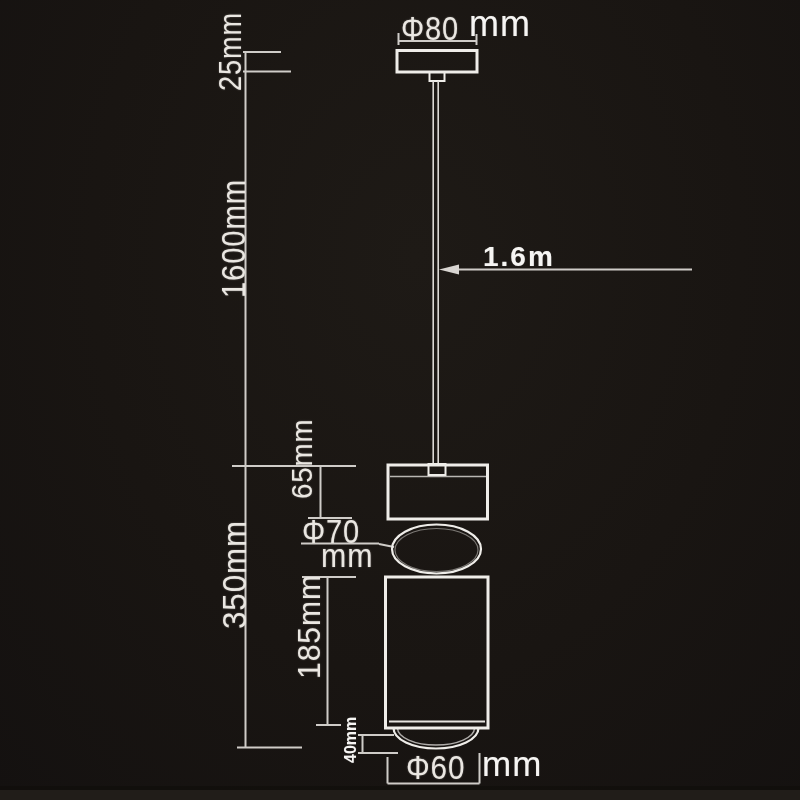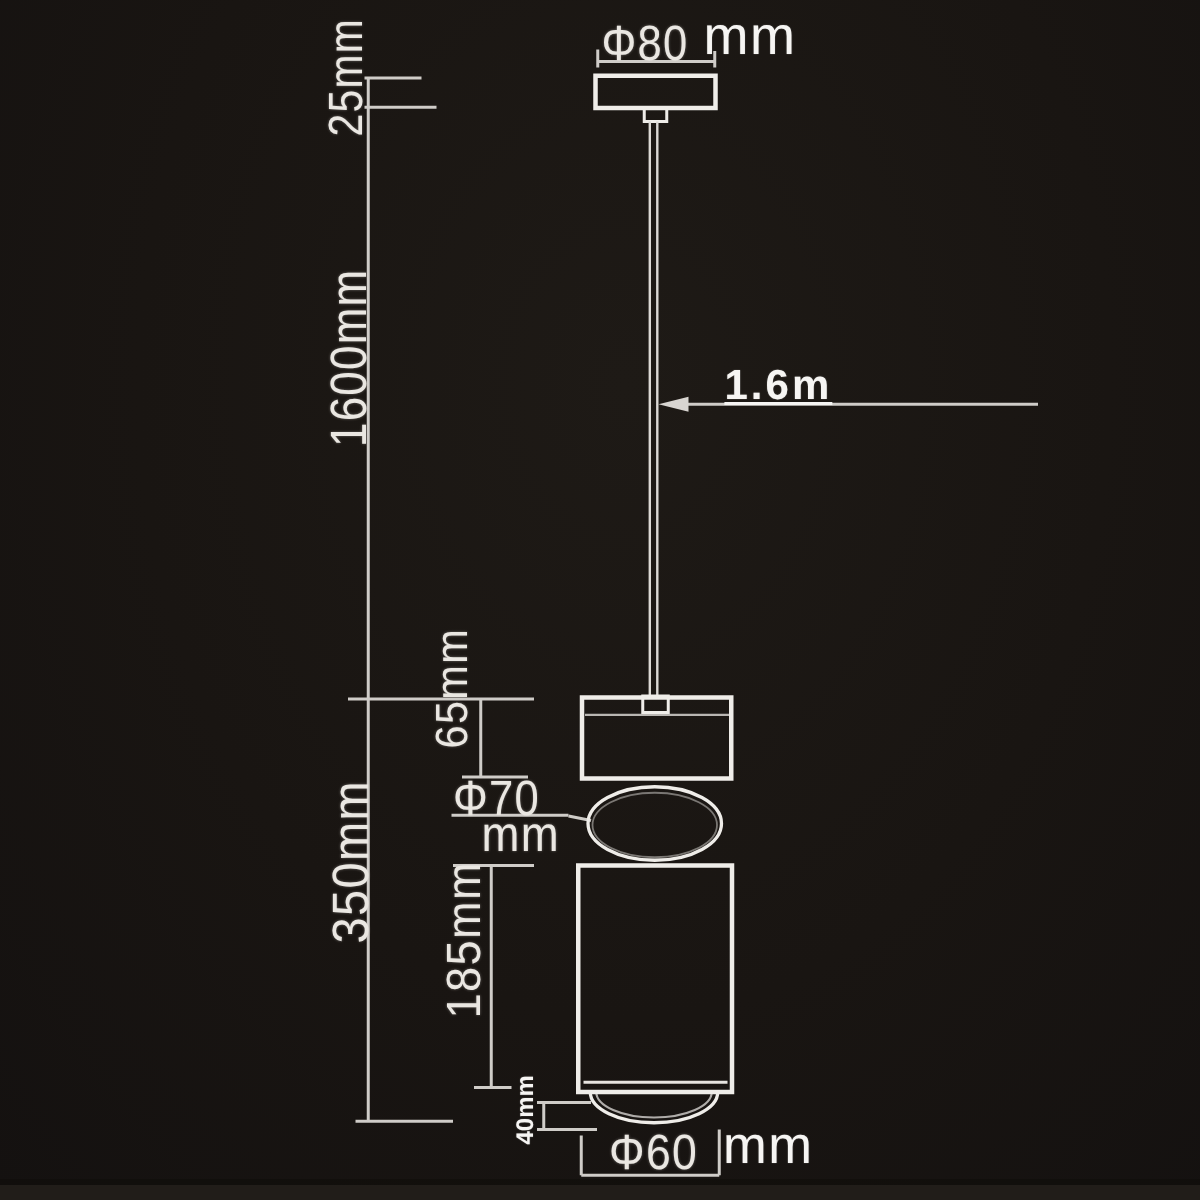--- a/index.html
+++ b/index.html
@@ -91,21 +91,21 @@
 
   <div class="lbl cad vert" style="left:287px;top:499px;font-size:30px;transform:rotate(-90deg) scaleX(0.92);">65mm</div>
 
   <div class="lbl cad vert" style="left:293px;top:679px;font-size:32px;transform:rotate(-90deg) scaleX(0.94);">185mm</div>
 
   <div class="lbl bright bold vert" style="left:343px;top:763px;font-size:16px;transform:rotate(-90deg);">40mm</div>
 
   <div class="lbl cad" style="left:401px;top:12px;font-size:33px;transform:scaleX(0.88);transform-origin:0 0;">Φ80</div>
   <div class="lbl bright" style="left:469px;top:6px;font-size:36px;letter-spacing:1px;">mm</div>
 
-  <div class="lbl bright bold" style="left:483px;top:243px;font-size:28px;letter-spacing:2px;text-decoration:underline;">1.6m</div>
+  <div class="lbl bright bold" style="left:483px;top:243px;font-size:28px;letter-spacing:2px;">1.6m</div>
 
   <div class="lbl cad" style="left:302px;top:515px;font-size:33px;transform:scaleX(0.88);transform-origin:0 0;">Φ70</div>
   <div class="lbl cad" style="left:321px;top:539px;font-size:33px;transform:scaleX(0.92);transform-origin:0 0;">mm</div>
 
   <div class="lbl cad" style="left:406px;top:751px;font-size:33px;transform:scaleX(0.90);transform-origin:0 0;">Φ60</div>
   <div class="lbl bright" style="left:482px;top:746px;font-size:35px;letter-spacing:1px;">mm</div>
 
   <div class="bottom-seam" style="top:786px;height:4px;background:#0f0c0a;opacity:.55;"></div>
   <div class="bottom-seam" style="top:790px;height:10px;background:#211d19;"></div>
 </div>

